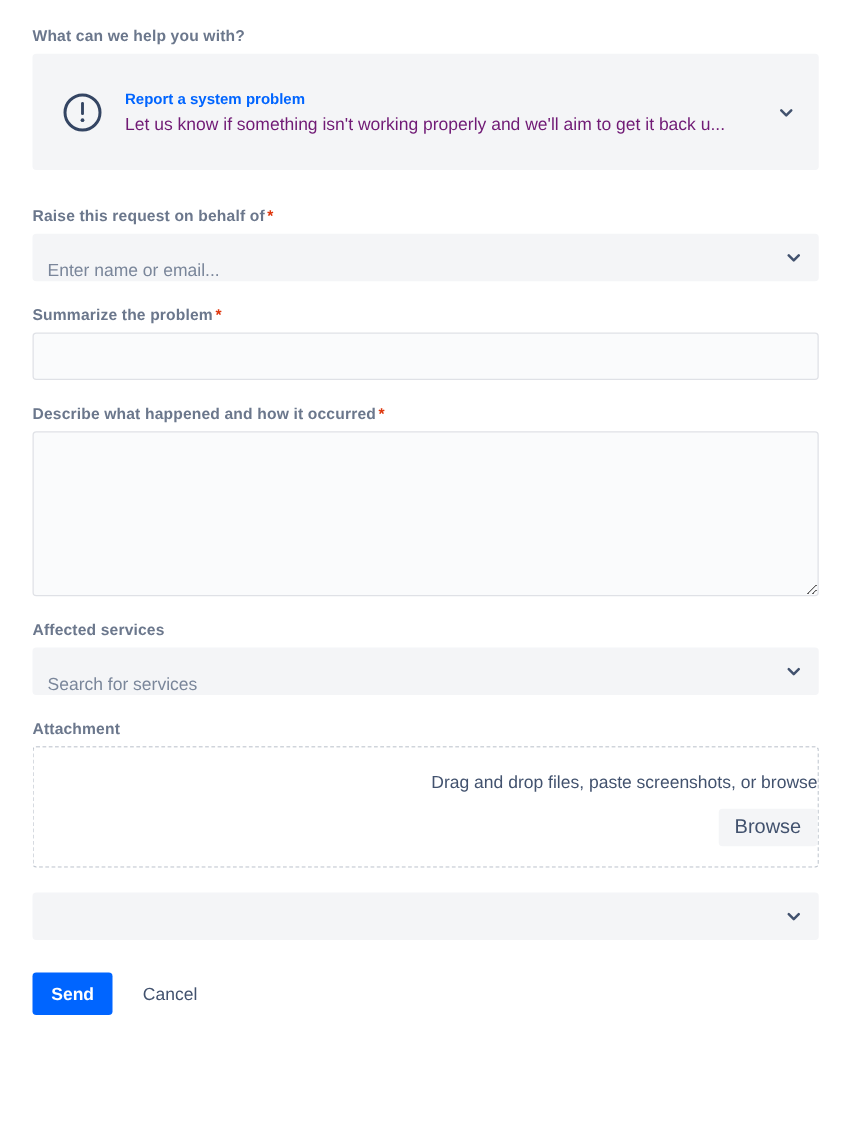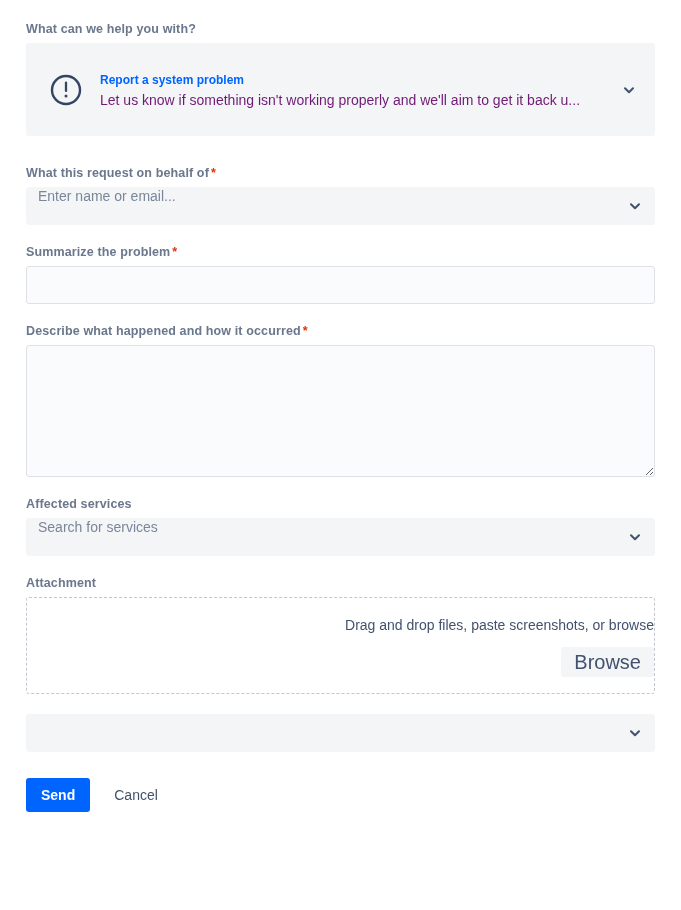--- a/index.html
+++ b/index.html
@@ -96,21 +96,21 @@
   .field-block { margin-bottom: 20px; }
 
   
   .select-control {
     position: relative;
     background: #F4F5F7;
     border: 1px solid #F4F5F7;
     border-radius: 3px;
     height: 38px;
     display: flex;
-    align-items: flex-start;
+    align-items: flex-end;
     padding: 0 34px 0 11px;
     box-sizing: border-box;
     font-size: 14px;
     color: #7A869A;
     cursor: pointer;
   }
   .select-control .placeholder { color: #7A869A; font-size: 14px; }
   .select-chevron {
     position: absolute;
     right: 11px;
@@ -174,21 +174,21 @@
     color: #42526E;
     line-height: 20px;
     margin-bottom: 12px;
   }
   .browse-btn {
     background: #F4F5F7;
     border: none;
     border-radius: 3px;
     color: #42526E;
     font-family: "Liberation Sans", sans-serif;
-    font-size: 20px;
+    font-size: 16px;
     line-height: 18px;
     padding: 6px 13px;
     cursor: pointer;
   }
 
   
   .actions {
     display: flex;
     align-items: center;
     margin-top: 26px;
@@ -239,21 +239,21 @@
     </span>
     <span class="card-chevron">
       <svg width="14" height="14" viewBox="0 0 14 14" aria-hidden="true">
         <path d="M3 5.3 L7 9.3 L11 5.3" fill="none" stroke="#42526E" stroke-width="2" stroke-linecap="round" stroke-linejoin="round"></path>
       </svg>
     </span>
   </div>
 
   <div class="field-block">
     <div class="field-label">
-      <span>What this request on behalf of</span><span class="req-star">*</span>
+      <span>Raise this request on behalf of</span><span class="req-star">*</span>
     </div>
     <div class="select-control">
       <span class="placeholder">Enter name or email...</span>
       <span class="select-chevron">
         <svg width="14" height="14" viewBox="0 0 14 14" aria-hidden="true">
           <path d="M3 5.3 L7 9.3 L11 5.3" fill="none" stroke="#42526E" stroke-width="2" stroke-linecap="round" stroke-linejoin="round"></path>
         </svg>
       </span>
     </div>
   </div>

